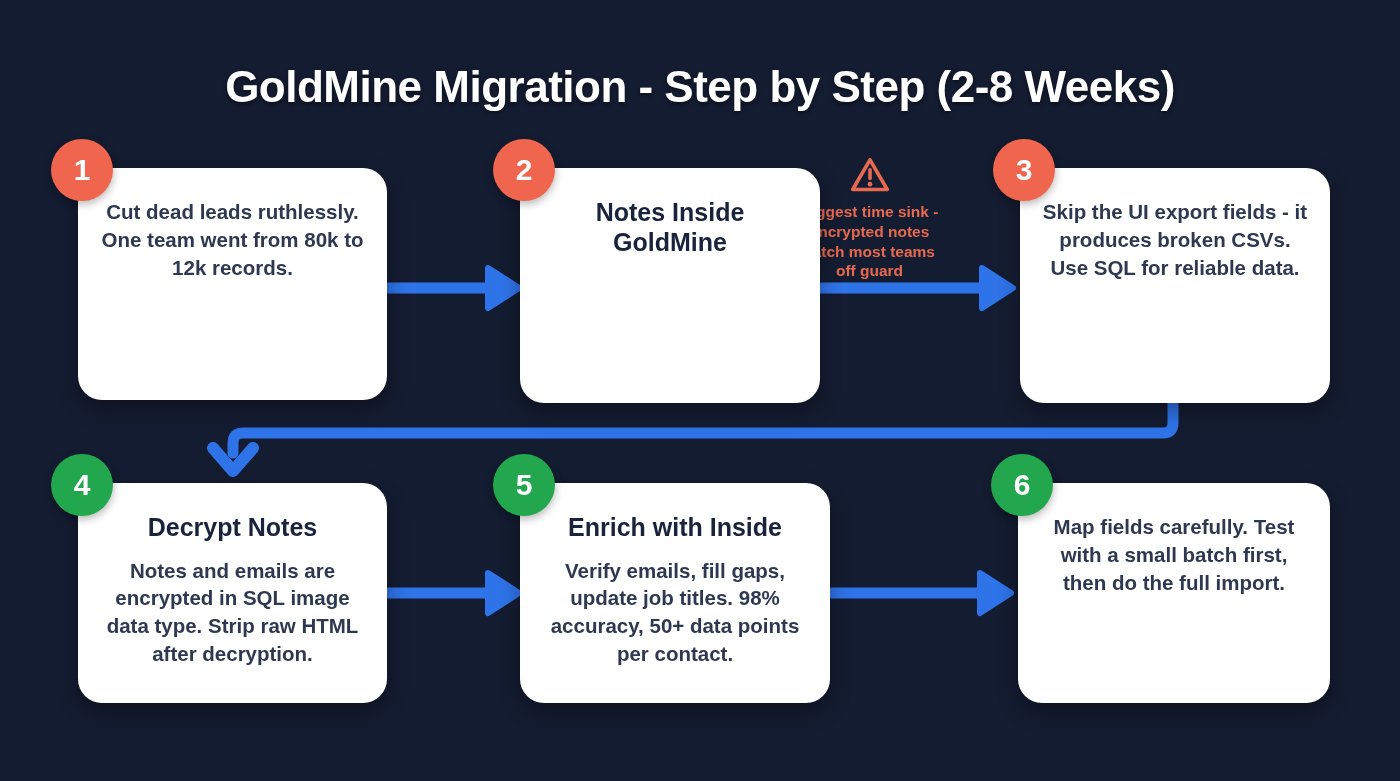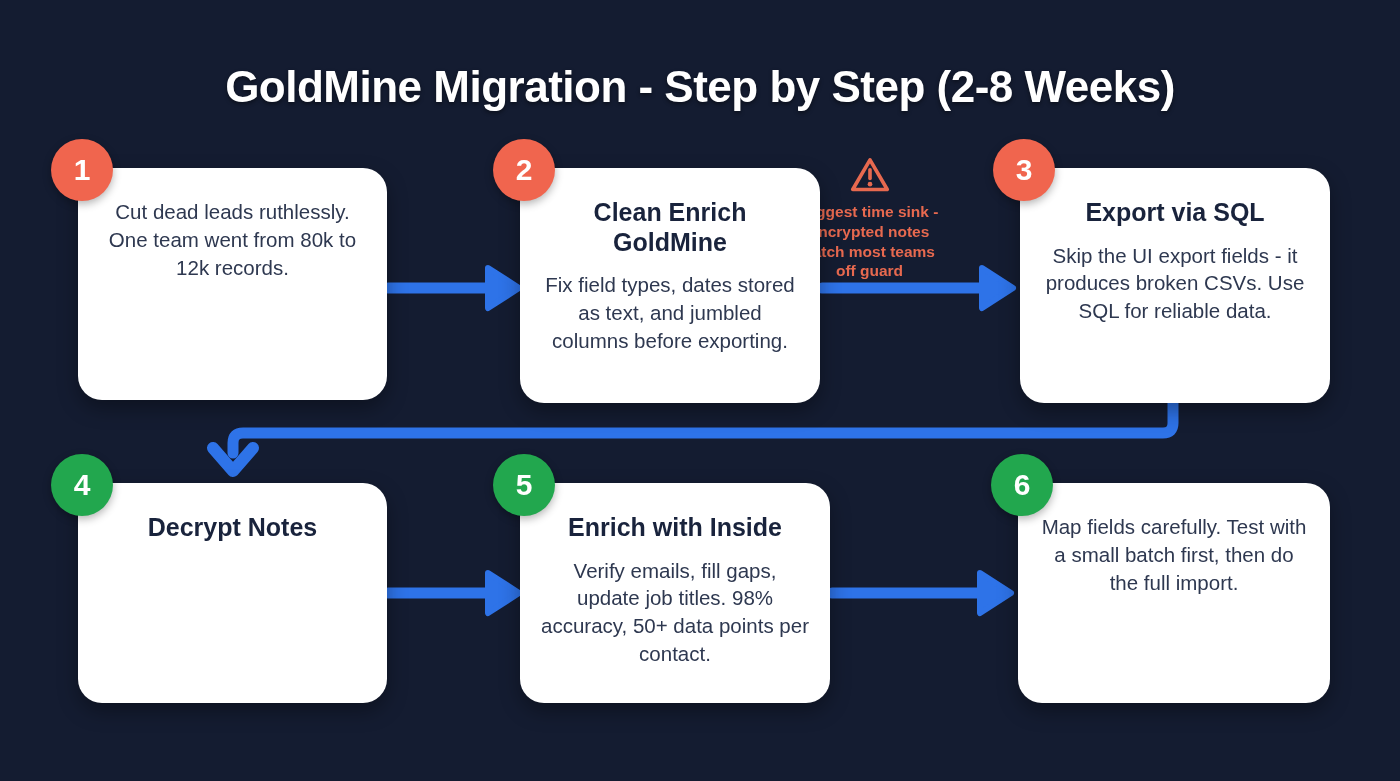--- a/index.html
+++ b/index.html
@@ -29,21 +29,21 @@
   .card{
     position:absolute;background:var(--card-bg);border-radius:24px;
     box-shadow:0 8px 20px rgba(0,0,0,0.35);
     text-align:center;padding:30px 20px 0 20px;
   }
   .card h2{
     color:var(--card-title);font-size:25px;font-weight:700;line-height:1.18;
     margin-bottom:14px;
   }
   .card p{
-    color:var(--card-body);font-size:20.5px;line-height:1.36;font-weight:400;
+    color:var(--card-body);font-size:20.5px;line-height:1.36;font-weight:700;
   }
   .badge{
     position:absolute;left:-27px;top:-29px;width:62px;height:62px;border-radius:50%;
     display:flex;align-items:center;justify-content:center;
     color:#ffffff;font-size:30px;font-weight:700;
     box-shadow:0 3px 8px rgba(0,0,0,0.30);
   }
   .badge.orange{background:var(--badge-orange);}
   .badge.green{background:var(--badge-green);}
   .arrow-layer{position:absolute;inset:0;width:1400px;height:781px;pointer-events:none;}
@@ -108,37 +108,36 @@
     <div class="badge orange">
       <span>1</span>
     </div>
     <p>Cut dead leads ruthlessly. One team went from 80k to 12k records.</p>
   </div>
 
   <div class="card" style="left:520px;top:168px;width:300px;height:235px">
     <div class="badge orange">
       <span>2</span>
     </div>
-    <h2>Clean Enrich GoldMine</h2>
-    <p>Fix field types, dates stored as text, and jumbled columns before exporting.</p>
+    <h2>Notes Inside GoldMine</h2>
   </div>
 
   <div class="card" style="left:1020px;top:168px;width:310px;height:235px">
     <div class="badge orange">
       <span>3</span>
     </div>
-    <h2>Export via SQL</h2>
     <p>Skip the UI export fields - it produces broken CSVs. Use SQL for reliable data.</p>
   </div>
 
   <div class="card" style="left:78px;top:483px;width:309px;height:220px">
     <div class="badge green">
       <span>4</span>
     </div>
     <h2>Decrypt Notes</h2>
+    <p>Notes and emails are encrypted in SQL image data type. Strip raw HTML after decryption.</p>
   </div>
 
   <div class="card" style="left:520px;top:483px;width:310px;height:220px">
     <div class="badge green">
       <span>5</span>
     </div>
     <h2>Enrich with Inside</h2>
     <p>Verify emails, fill gaps, update job titles. 98% accuracy, 50+ data points per contact.</p>
   </div>
 

